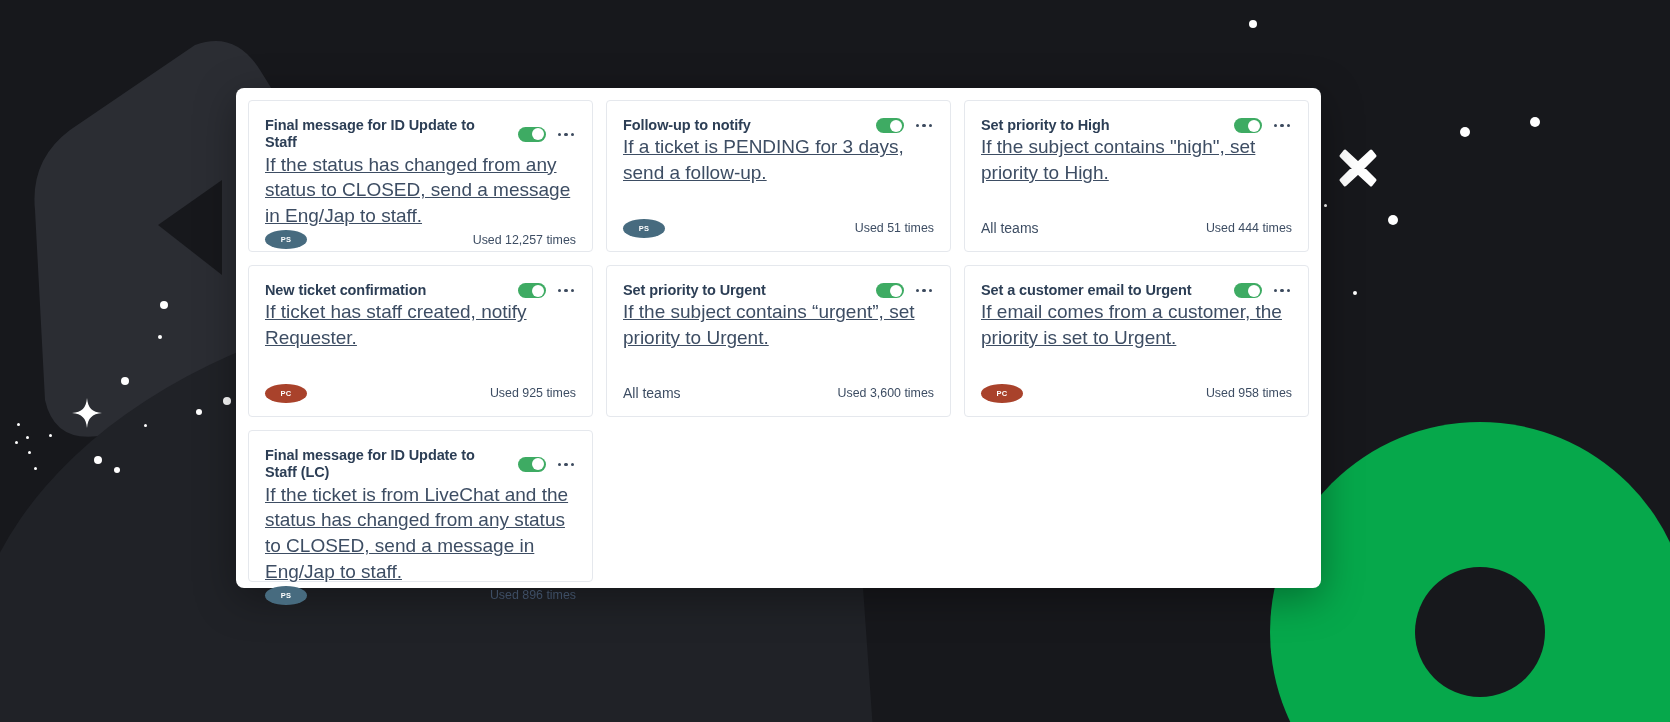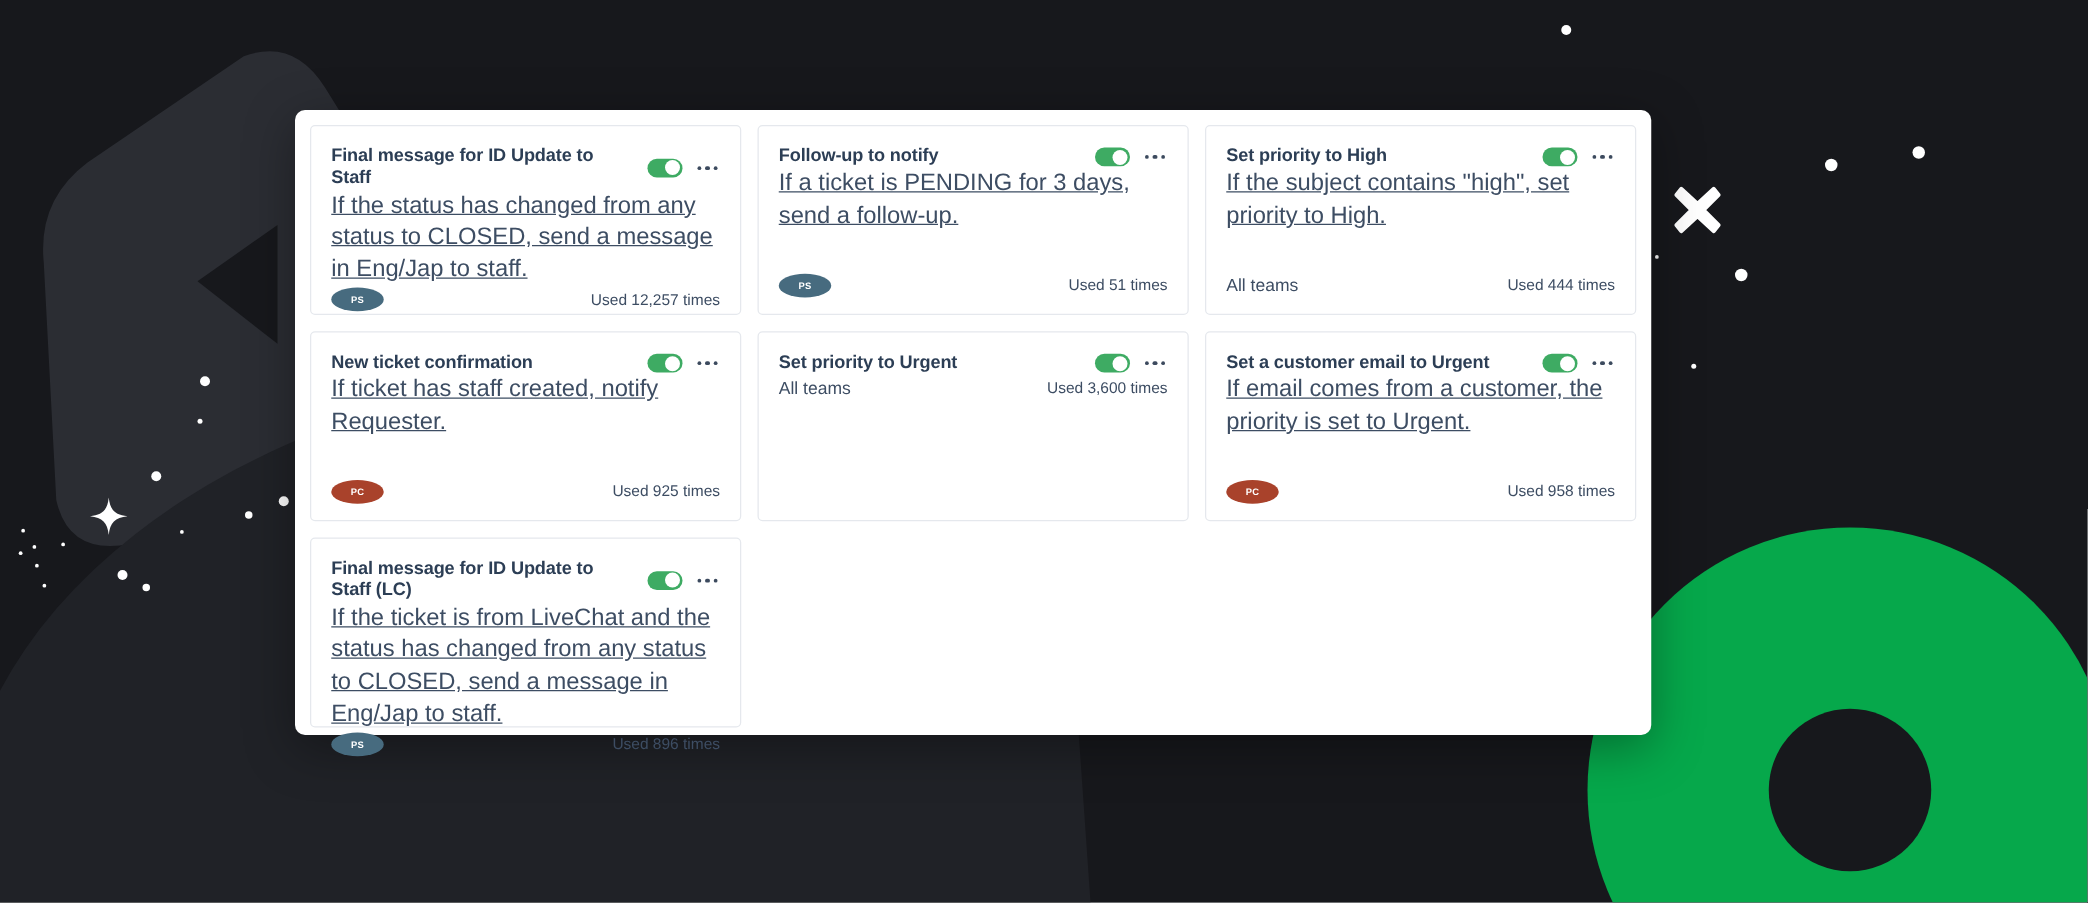--- a/index.html
+++ b/index.html
@@ -323,20 +323,21 @@
             <div class="card-title">Set priority to Urgent</div>
             <div class="toggle" style="background: rgb(62, 171, 99);">
               <span class="knob"></span>
             </div>
             <div class="kebab">
               <i></i>
               <i></i>
               <i></i>
             </div>
           </div>
+          <div class="card-desc">If the subject contains “urgent”, set priority to Urgent.</div>
           <div class="card-foot">
             <div class="teams">All teams</div>
             <div class="usage">Used 3,600 times</div>
           </div>
         </div>
         <div class="card">
           <div class="card-head">
             <div class="card-title">Set a customer email to Urgent</div>
             <div class="toggle" style="background: rgb(62, 171, 99);">
               <span class="knob"></span>

